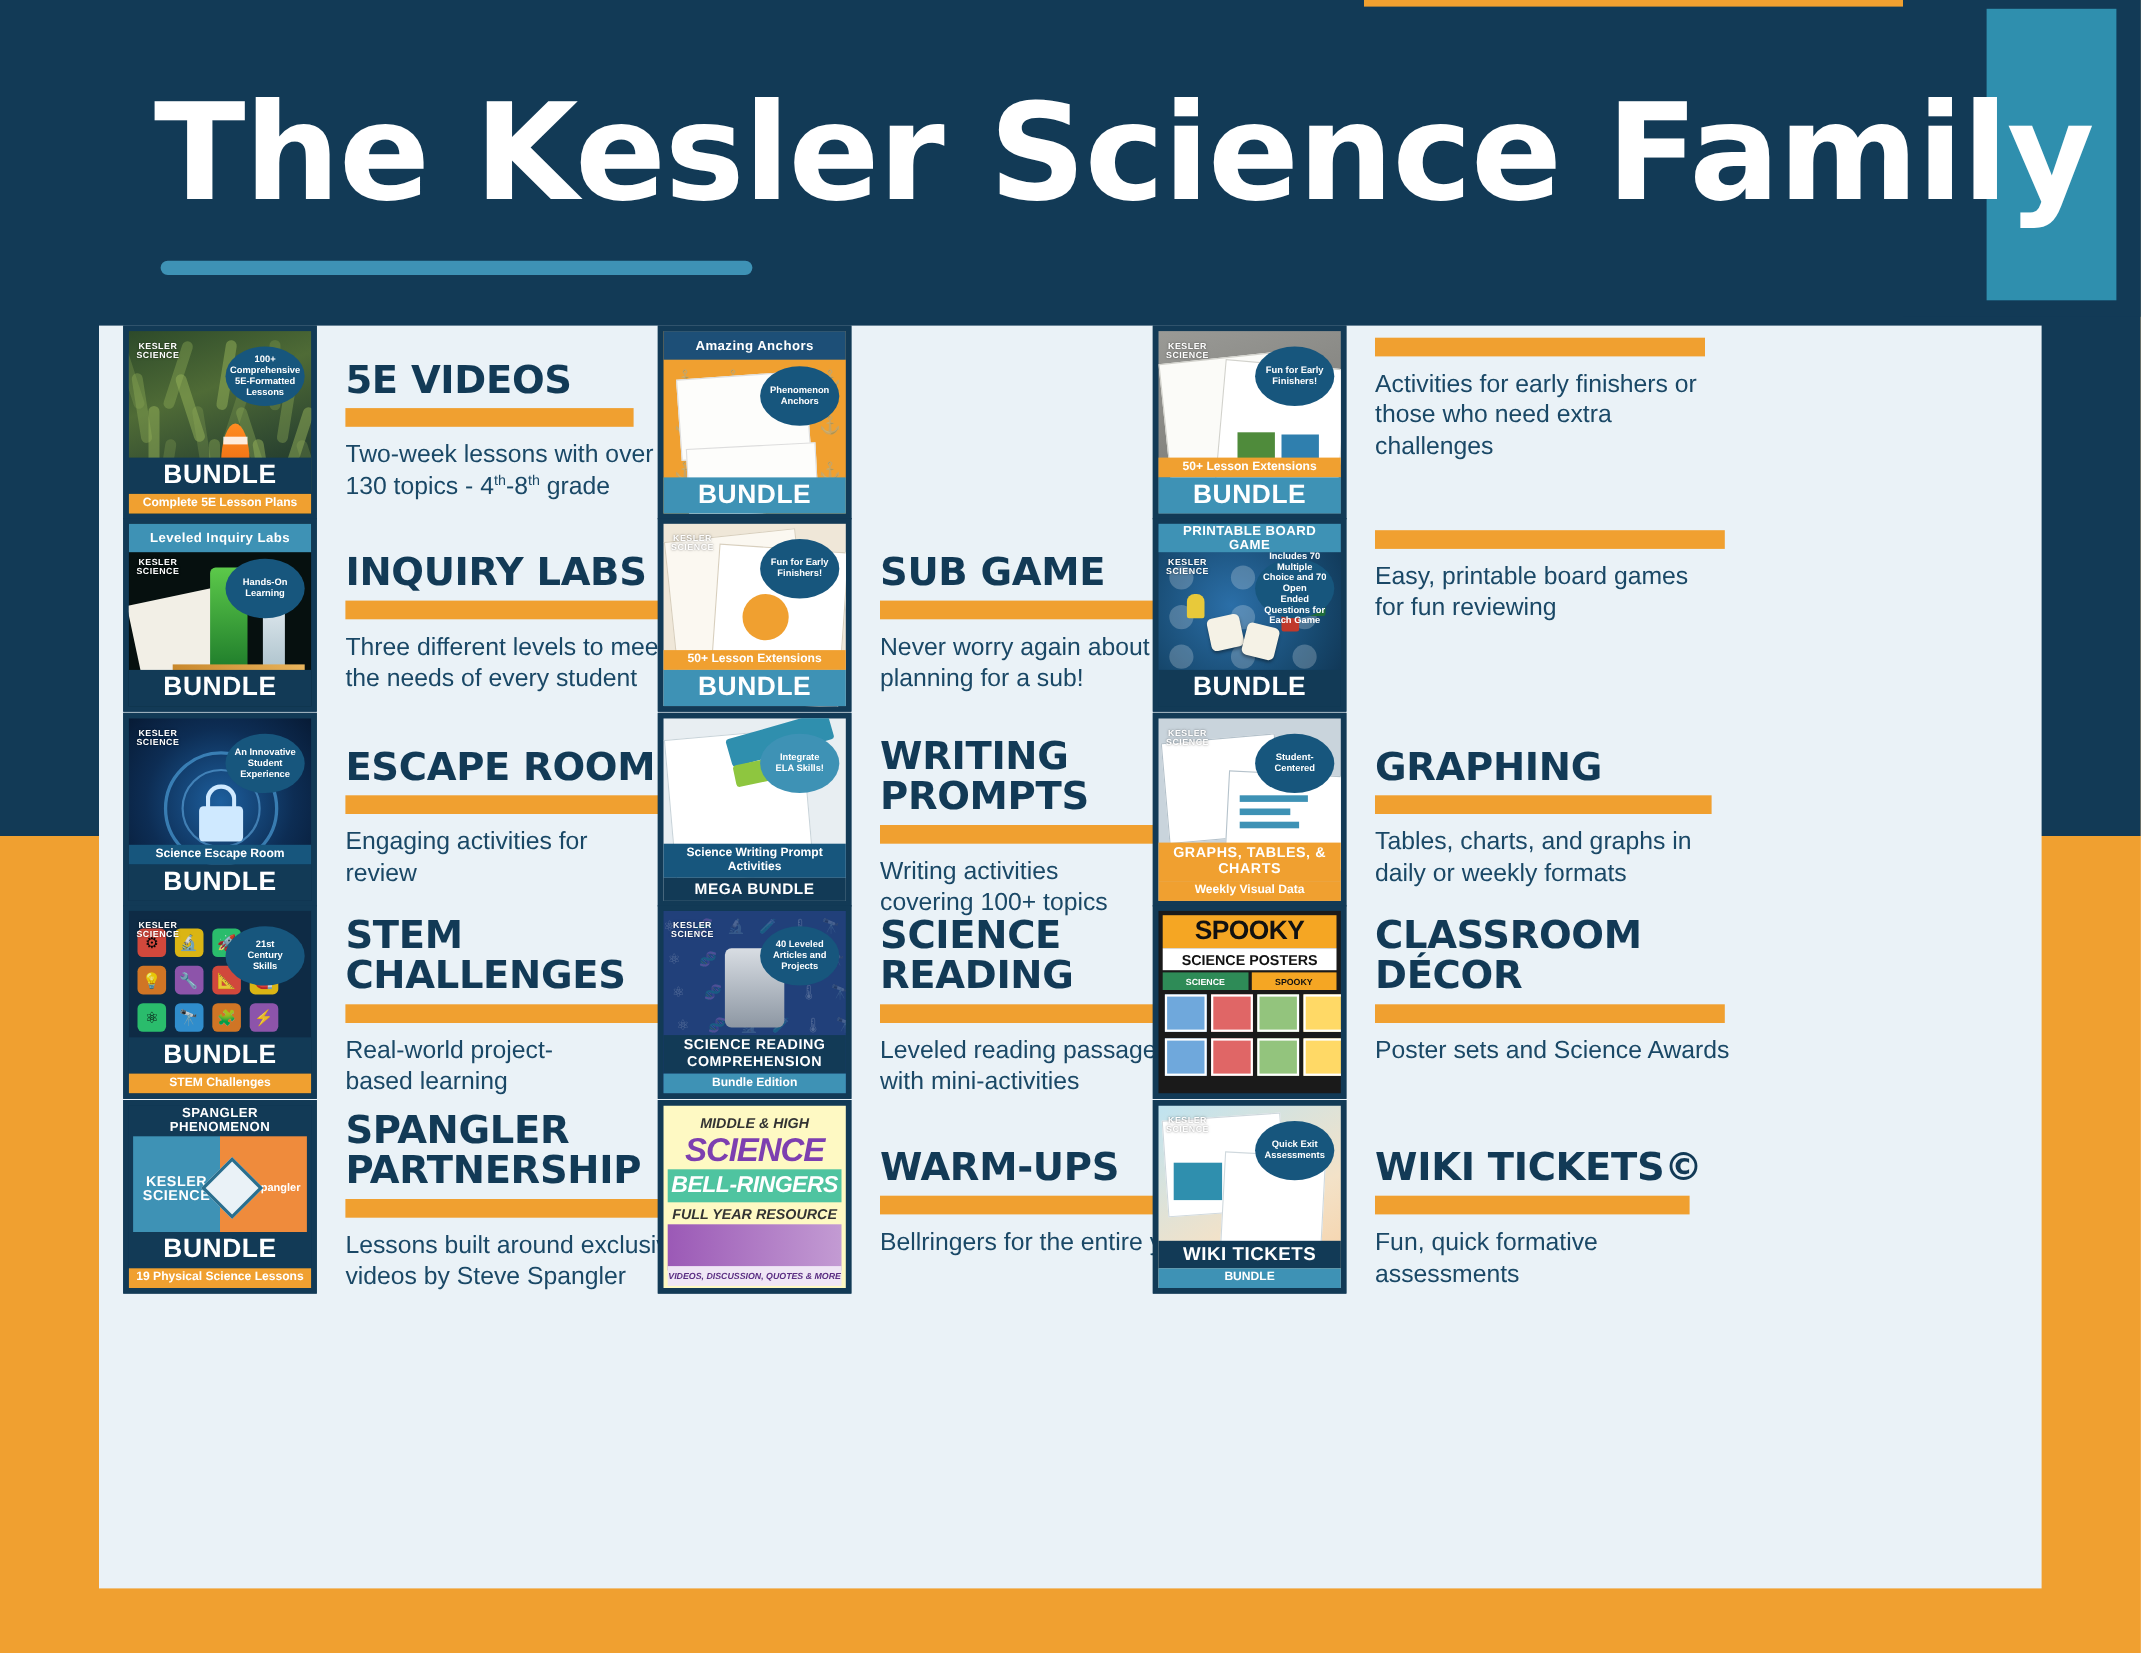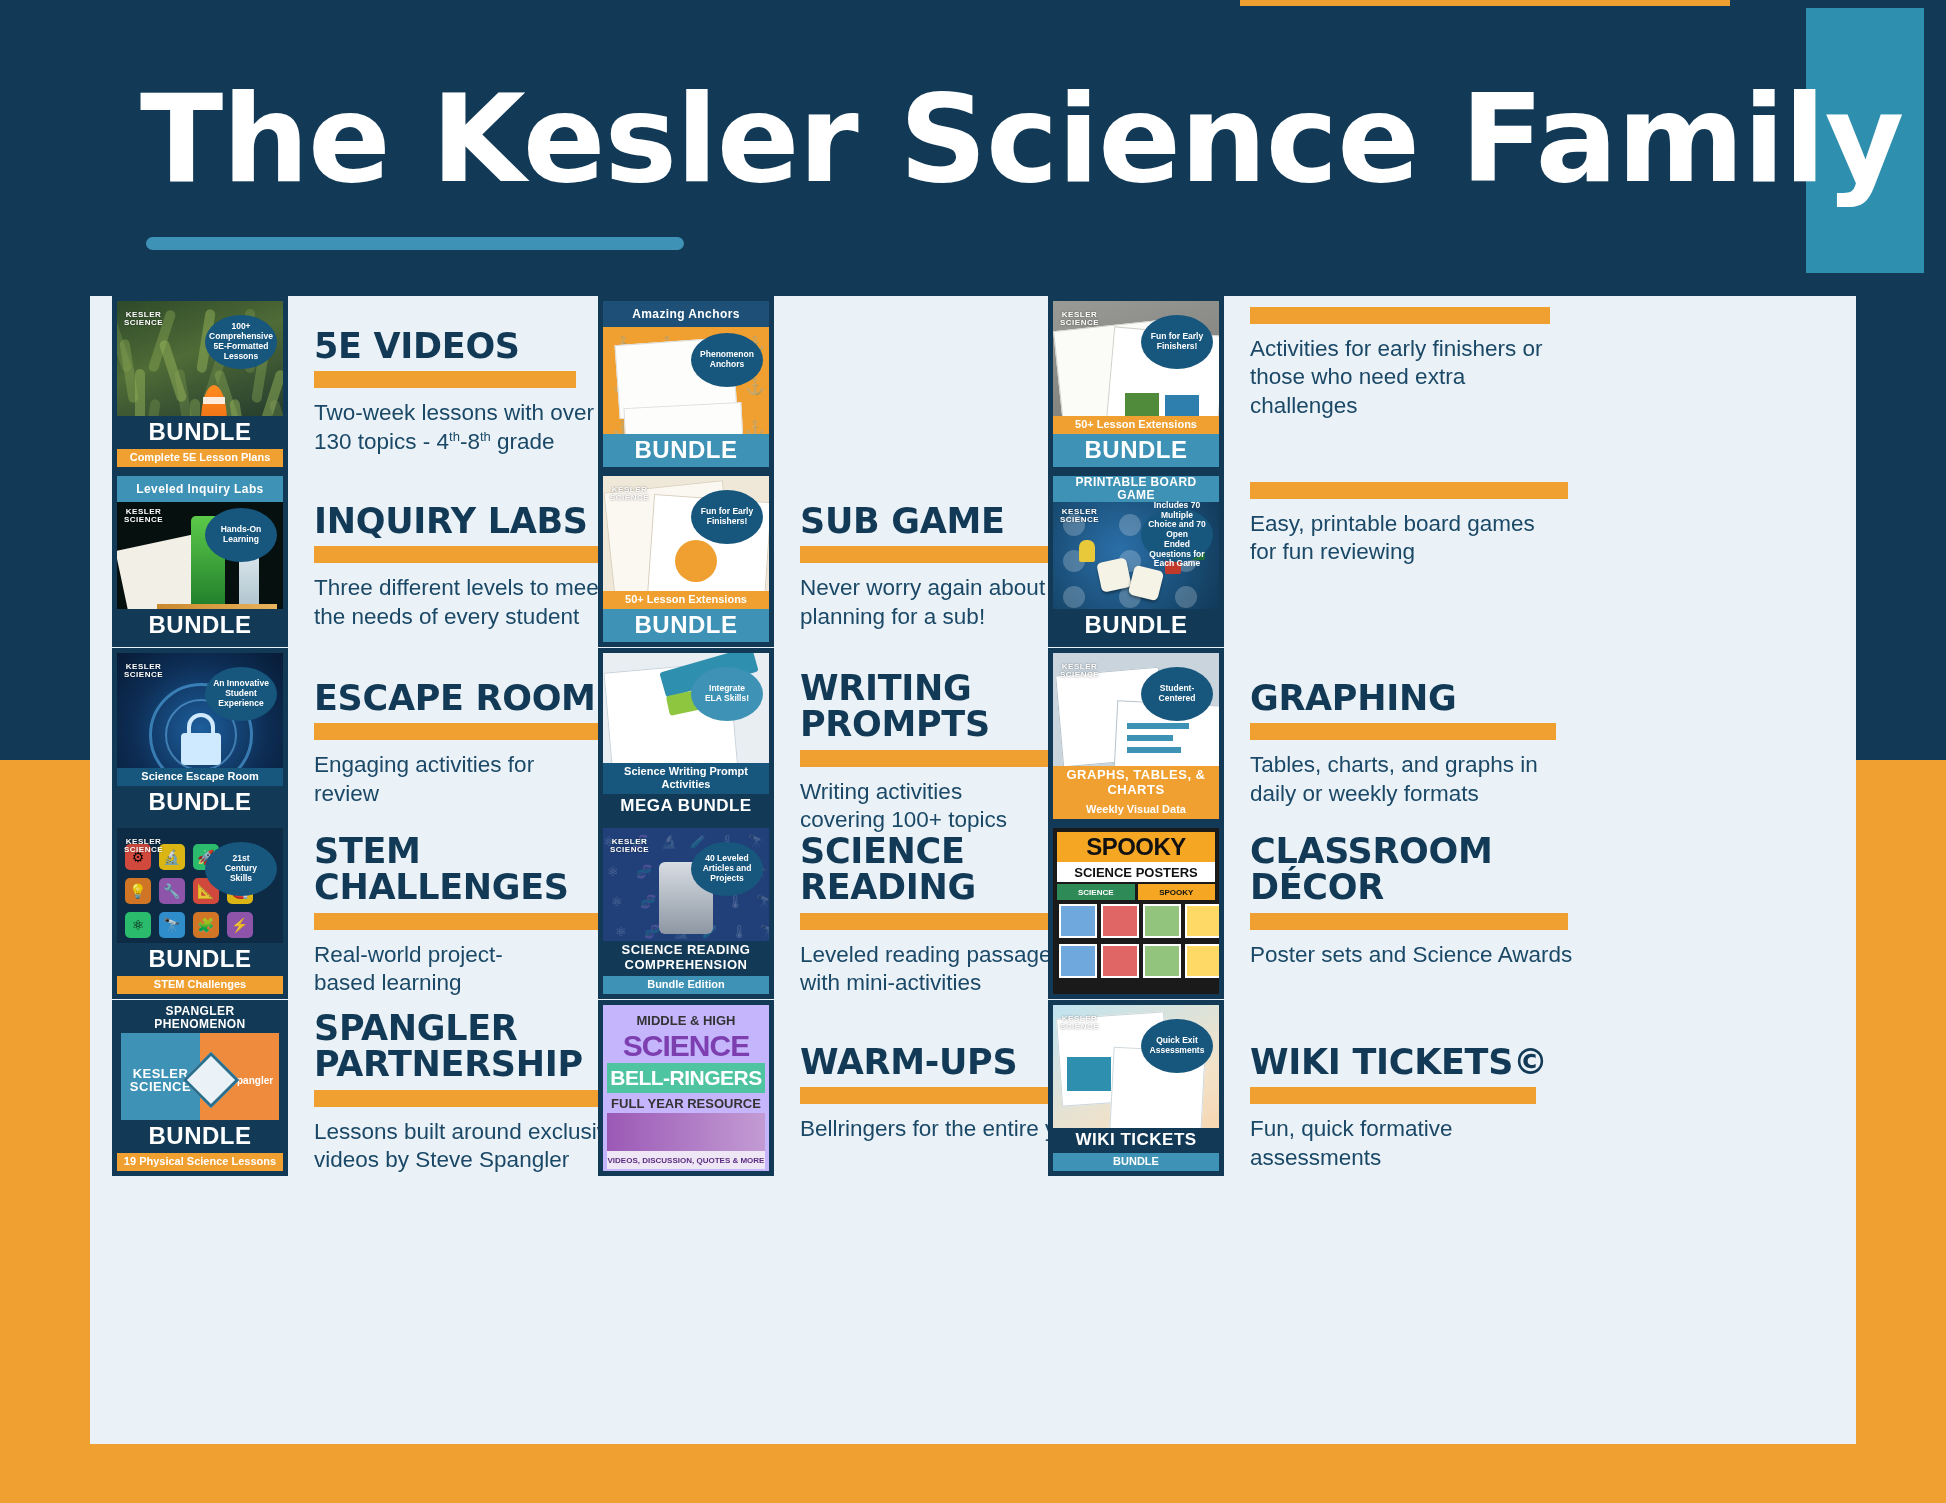--- a/index.html
+++ b/index.html
@@ -290,21 +290,21 @@
         </div>
         <div class="card" style="left:508px;top:352px;">
           <div class="thumb">
             <div class="thumb-inner" style="background: rgb(232, 238, 242);">
               <div style="position:absolute;left:6px;top:14px;width:126px;height:132px;background:#ffffff;border:1px solid #c9d4da;transform:rotate(-5deg);"></div>
               <div style="position:absolute;left:58px;top:6px;width:96px;height:26px;background:#2f8fae;transform:rotate(-16deg);border-radius:3px;"></div>
               <div style="position:absolute;left:64px;top:34px;width:88px;height:20px;background:#8ec63f;transform:rotate(-12deg);border-radius:3px;"></div>
               <div class="badge" style="right:6px;top:14px;width:72px;height:54px;background:#3e92b5;">Integrate<br>ELA Skills!</div>
               <div class="tb-foot">
                 <div class="tb-sub" style="background:#17567d;">Science Writing Prompt Activities</div>
-                <div class="tb-bundle" style="background:#123a56;font-size:17px;">MEGA BUNDLE</div>
+                <div class="tb-bundle" style="background:#123a56;font-size:14px;">MEGA BUNDLE</div>
               </div>
             </div>
           </div>
           <div class="ctext">
             <div class="ctitle" style="margin-top:18px;">WRITING
 PROMPTS</div>
             <div class="cbar" style="width:320px;"></div>
             <div class="cdesc">Writing activities<br>covering 100+ topics</div>
           </div>
         </div>
@@ -346,21 +346,21 @@
           </div>
           <div class="ctext">
             <div class="ctitle" style="margin-top:6px;">SCIENCE
 READING</div>
             <div class="cbar" style="width:300px;"></div>
             <div class="cdesc">Leveled reading passages<br>with mini-activities</div>
           </div>
         </div>
         <div class="card" style="left:508px;top:704px;">
           <div class="thumb">
-            <div class="thumb-inner" style="background: #c4b5fd;">
+            <div class="thumb-inner" style="background: #fef9c3; font-style: italic;">
               <div style="position:absolute;left:4px;top:4px;right:4px;height:22px;display:flex;align-items:center;justify-content:center;font-size:13px;font-weight:bold;color:#333;">MIDDLE &amp; HIGH</div>
               <div style="position:absolute;left:4px;top:24px;right:4px;height:34px;display:flex;align-items:center;justify-content:center;font-size:30px;font-weight:bold;color:#7d3fb0;letter-spacing:-1px;">SCIENCE</div>
               <div style="position:absolute;left:4px;top:58px;right:4px;height:30px;background:#4fc4a0;display:flex;align-items:center;justify-content:center;font-size:21px;font-weight:bold;color:#ffffff;letter-spacing:-.5px;">BELL-RINGERS</div>
               <div style="position:absolute;left:4px;top:88px;right:4px;height:20px;display:flex;align-items:center;justify-content:center;font-size:13px;font-weight:bold;color:#333;">FULL YEAR RESOURCE</div>
               <div style="position:absolute;left:4px;top:108px;right:4px;height:42px;background:linear-gradient(90deg,#9b59b6,#c39bd3);"></div>
               <div style="position:absolute;left:4px;bottom:2px;right:4px;height:18px;background:#efe6f5;display:flex;align-items:center;justify-content:center;font-size:8px;font-weight:bold;color:#5a2d82;text-align:center;">VIDEOS, DISCUSSION, QUOTES &amp; MORE</div>
             </div>
           </div>
           <div class="ctext">
             <div class="ctitle" style="margin-top:40px;">WARM-UPS</div>

